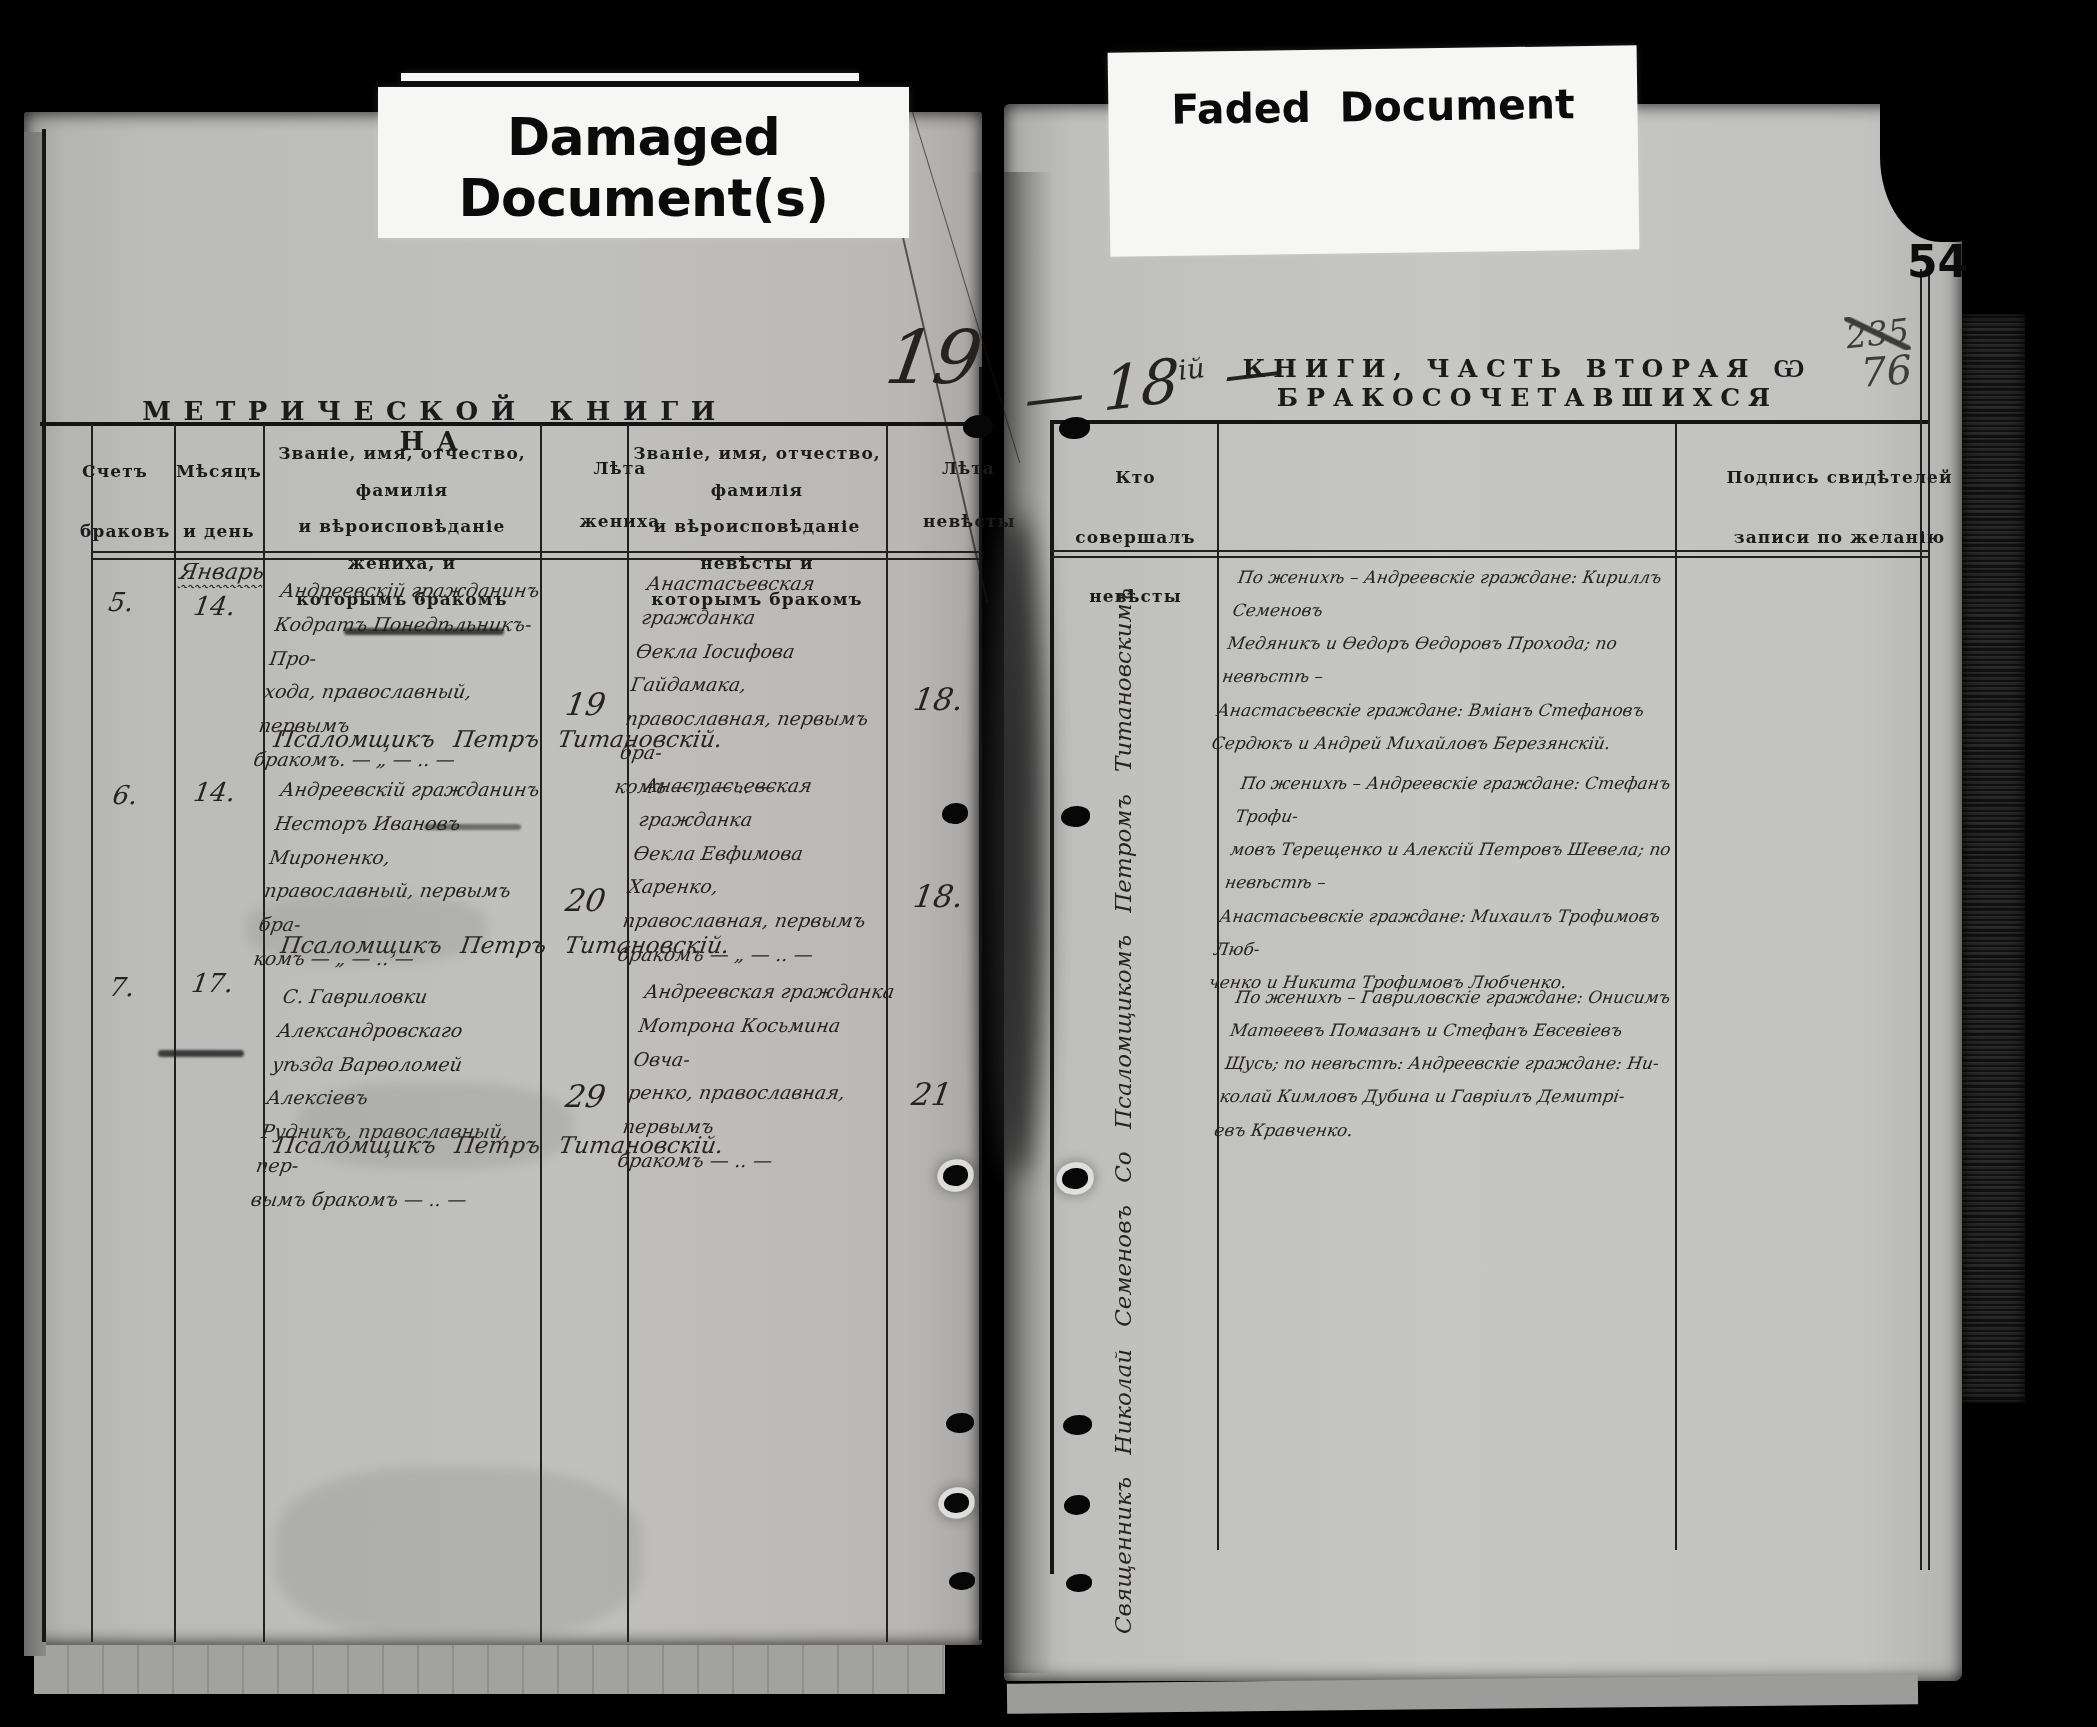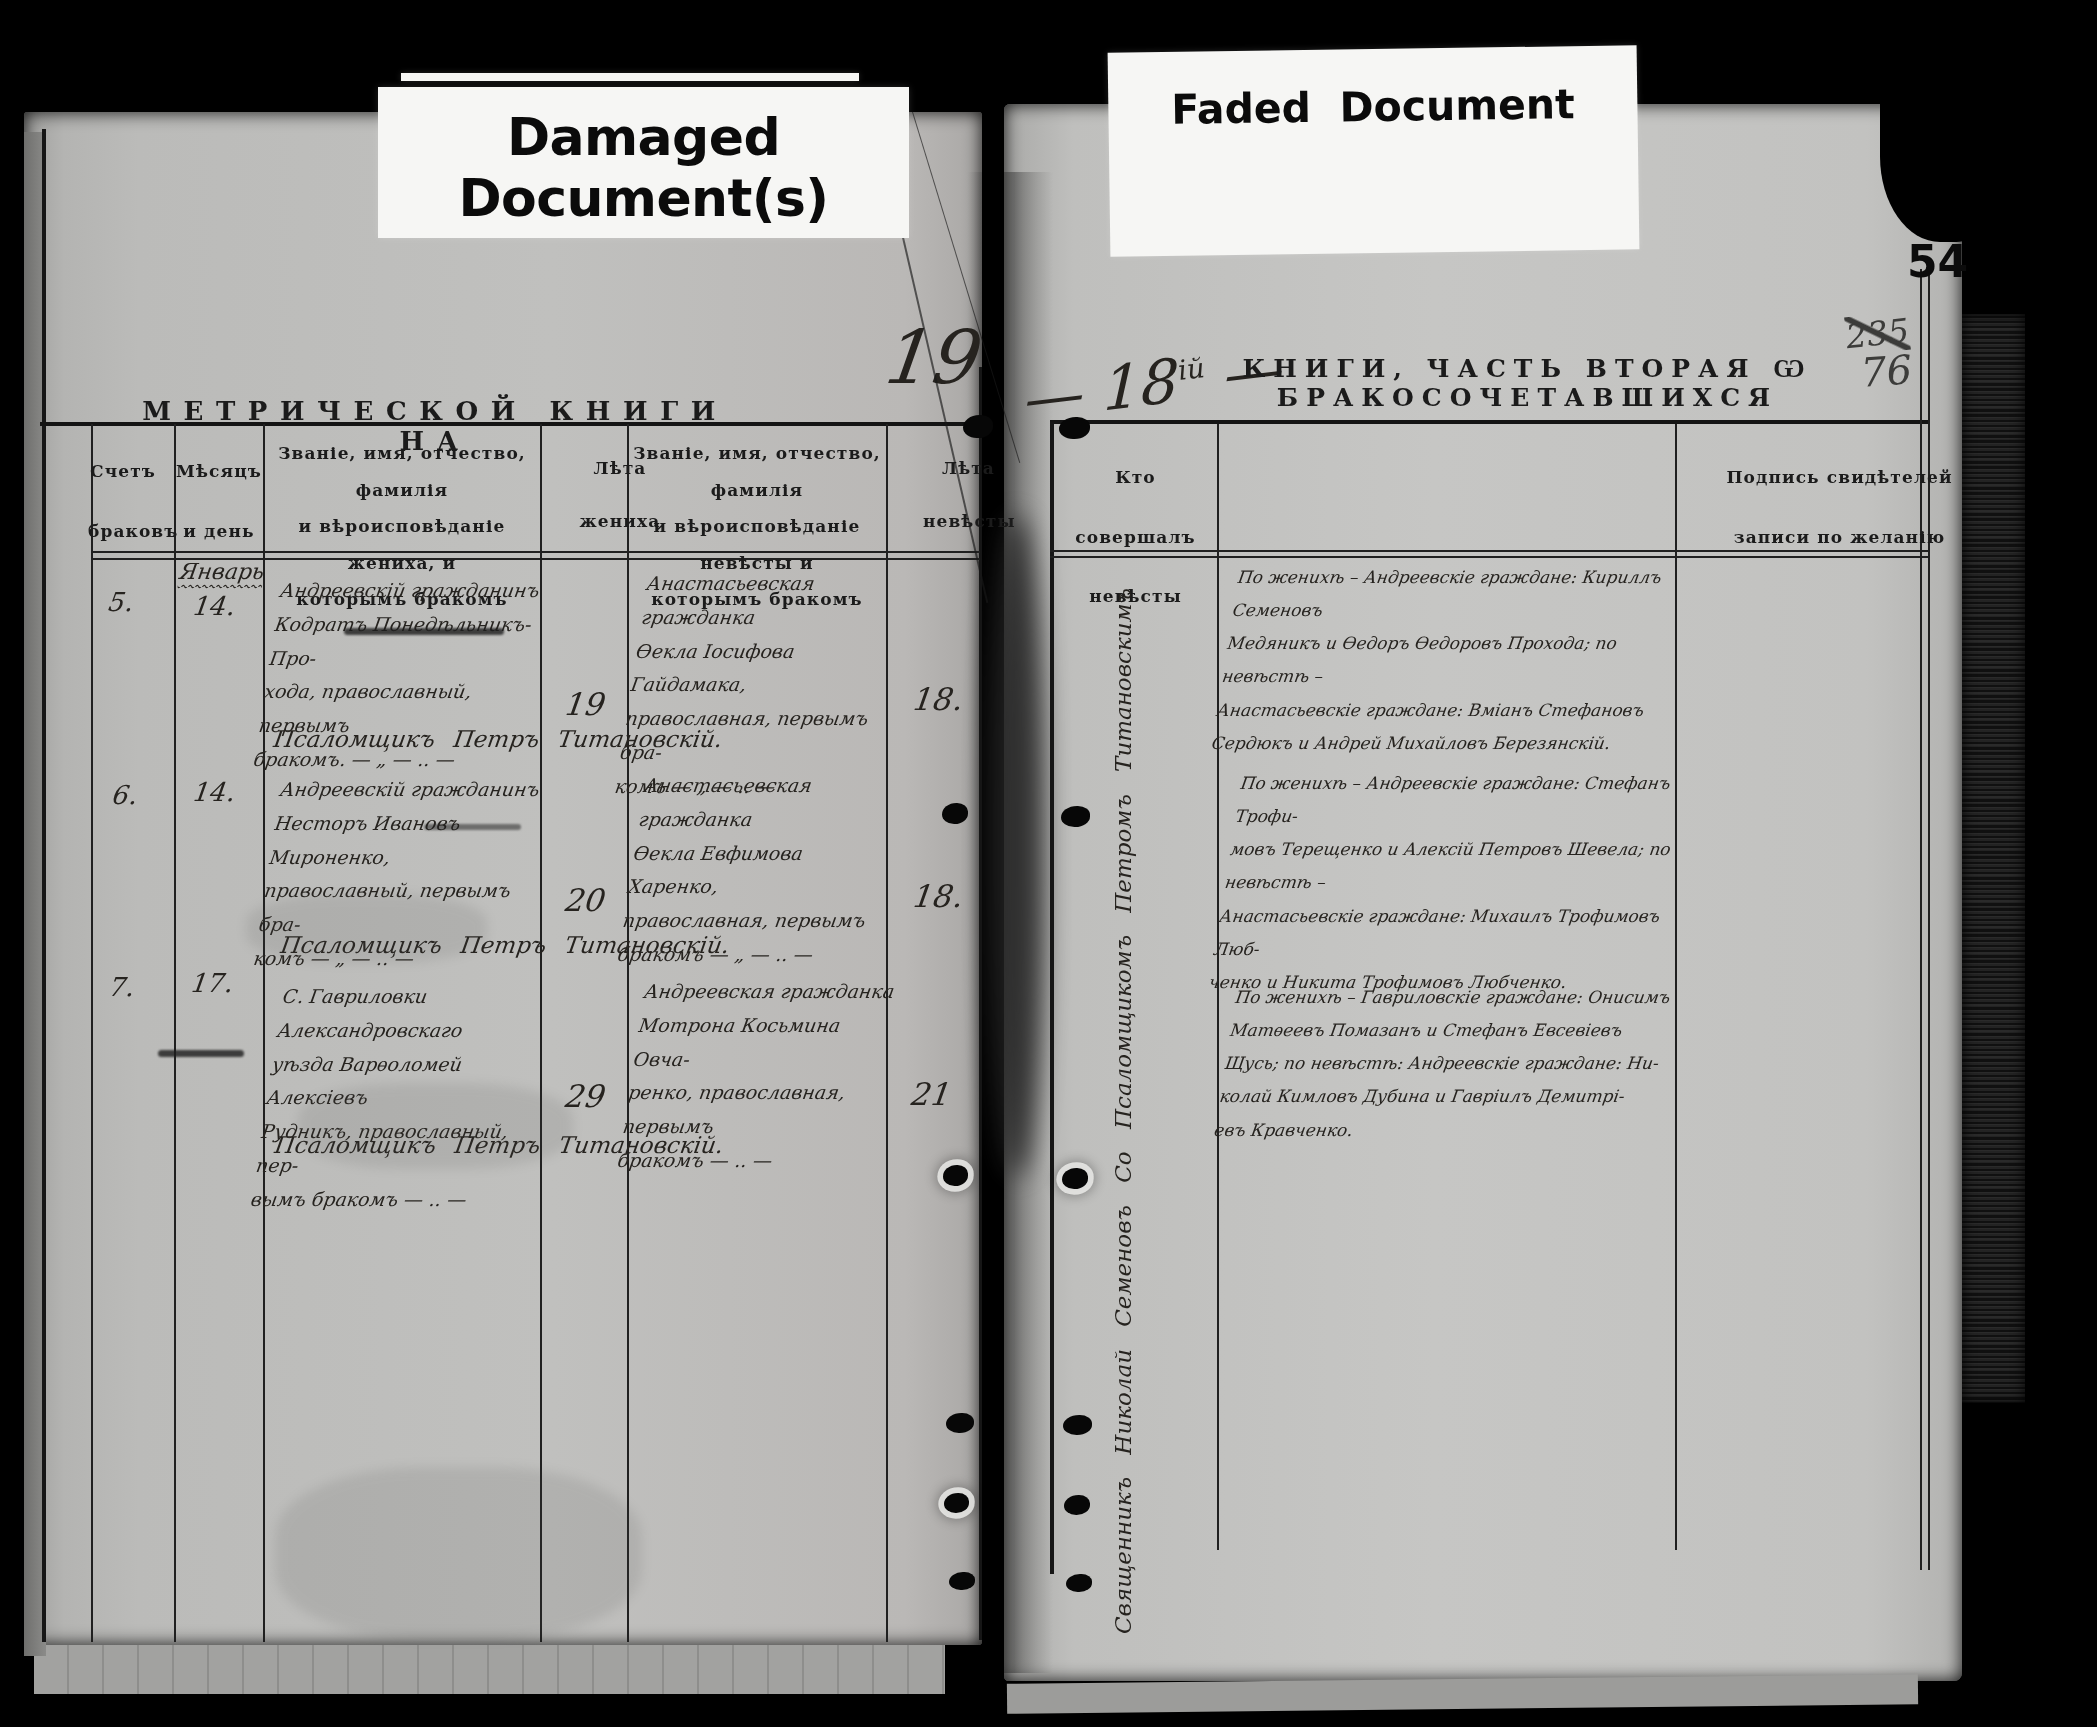--- a/index.html
+++ b/index.html
@@ -110,21 +110,21 @@
     <span class="sk">18</span><sup style="font-size:27.5px;">ій</sup>
     <span class="sk">—</span>
   </div>
   <div class="print title" style="left:1152px;top:354px;width:751px;letter-spacing:8px;font-size:25px;">КНИГИ, ЧАСТЬ ВТОРАЯ Ѡ БРАКОСОЧЕТАВШИХСЯ</div>
 
   <div class="folio strike-diag" style="left:1846px;top:314px;font-size:33px;transform:rotate(-6deg);">235</div>
   <div class="folio" style="left:1861px;top:348px;font-size:40px;transform:rotate(-4deg);">76</div>
   <div id="corner-blob"></div>
   <div class="stamp" style="left:1907px;top:236px;font-size:44px;">54</div>
 
-  <div class="print colhead lh-wide" style="left:88px;top:442px;width:70px;">Счетъ
+  <div class="print colhead lh-wide" style="left:80px;top:442px;width:70px;">Счетъ
 браковъ</div>
   <div class="print colhead lh-wide" style="left:175px;top:442px;width:88px;">Мѣсяцъ
 и день</div>
   <div class="print colhead" style="left:265px;top:435px;width:274px;">Званіе, имя, отчество, фамилія
 и вѣроисповѣданіе жениха, и
 которымъ бракомъ</div>
   <div class="print colhead lh-mid" style="left:541px;top:442px;width:86px;">Лѣта
 жениха</div>
   <div class="print colhead" style="left:628px;top:435px;width:258px;">Званіе, имя, отчество, фамилія
 и вѣроисповѣданіе невѣсты и

